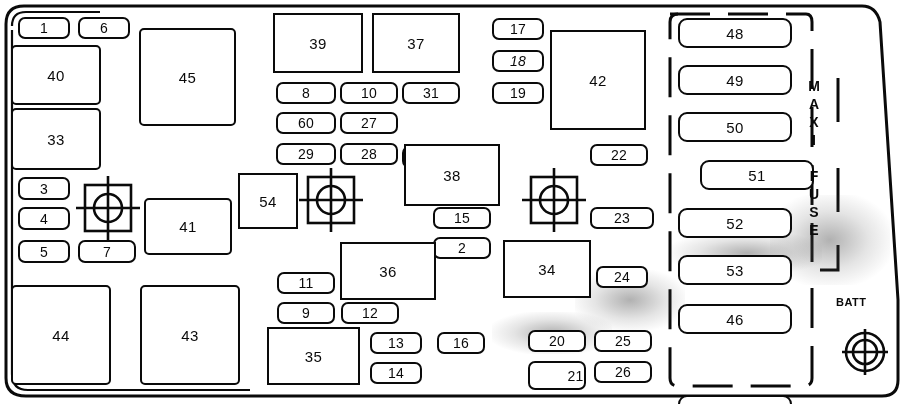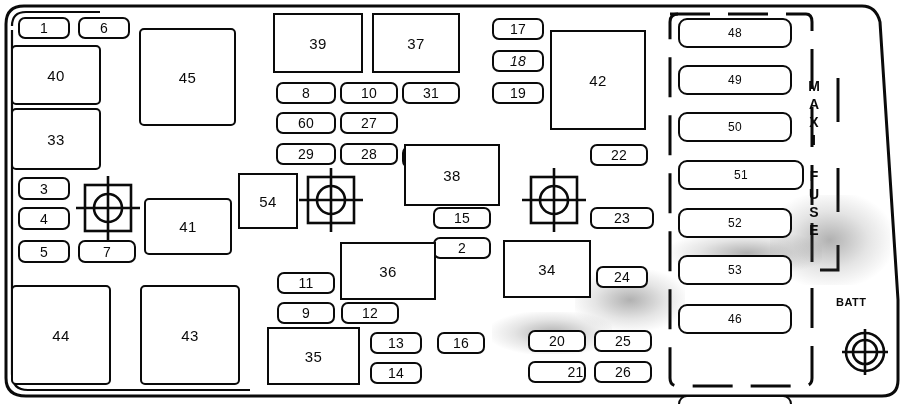--- a/index.html
+++ b/index.html
@@ -48,21 +48,21 @@
   .slot.block {
     border-radius: 5px;
     font-size: 15px;
   }
   .slot.block-sharp {
     border-radius: 0px;
     font-size: 15px;
   }
   .slot.maxi {
     border-radius: 9px;
-    font-size: 12px;
+    font-size: 15px;
   }
   .label-batt {
     position: absolute;
     font-size: 11px;
     font-weight: bold;
     color: #0a0a0a;
     letter-spacing: 0.5px;
     font-family: "Liberation Sans", sans-serif;
   }
   .label-maxi {
@@ -278,21 +278,21 @@
       </div>
       <div class="slot pill" style="left: 596px; top: 266px; width: 52px; height: 22px;">
         <span>24</span>
       </div>
       <div class="slot pill" style="left: 528px; top: 330px; width: 58px; height: 22px; justify-content: center;">
         <span>20</span>
       </div>
       <div class="slot pill" style="left: 594px; top: 330px; width: 58px; height: 22px;">
         <span>25</span>
       </div>
-      <div class="slot pill" style="left: 528px; top: 361px; width: 58px; height: 22px; padding-left: 37px;">
+      <div class="slot pill" style="left: 528px; top: 361px; width: 58px; height: 29px; padding-left: 37px;">
         <span>21</span>
       </div>
       <div class="slot pill" style="left: 594px; top: 361px; width: 58px; height: 22px;">
         <span>26</span>
       </div>
     </div>
   <div id="right-relays">
       <div class="slot block-sharp" style="left: 550px; top: 30px; width: 96px; height: 100px;">
         <span>42</span>
       </div>
@@ -304,21 +304,21 @@
   <div id="maxi-fuses">
       <div class="slot maxi" style="left: 678px; top: 18px; width: 114px; height: 30px;">
         <span>48</span>
       </div>
       <div class="slot maxi" style="left: 678px; top: 65px; width: 114px; height: 30px;">
         <span>49</span>
       </div>
       <div class="slot maxi" style="left: 678px; top: 112px; width: 114px; height: 30px;">
         <span>50</span>
       </div>
-      <div class="slot maxi" style="left: 678px; top: 160px; width: 126px; height: 30px;">
+      <div class="slot maxi" style="left: 700px; top: 160px; width: 114px; height: 30px;">
         <span>51</span>
       </div>
       <div class="slot maxi" style="left: 678px; top: 208px; width: 114px; height: 30px;">
         <span>52</span>
       </div>
       <div class="slot maxi" style="left: 678px; top: 255px; width: 114px; height: 30px;">
         <span>53</span>
       </div>
       <div class="slot maxi" style="left: 678px; top: 304px; width: 114px; height: 30px;">
         <span>46</span>

